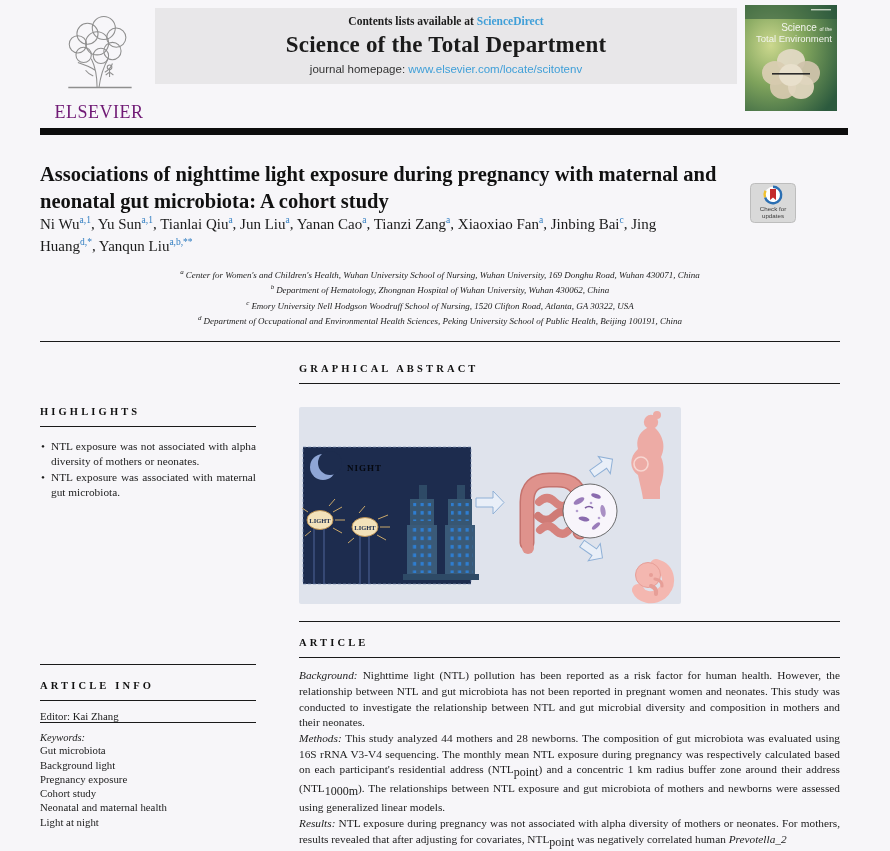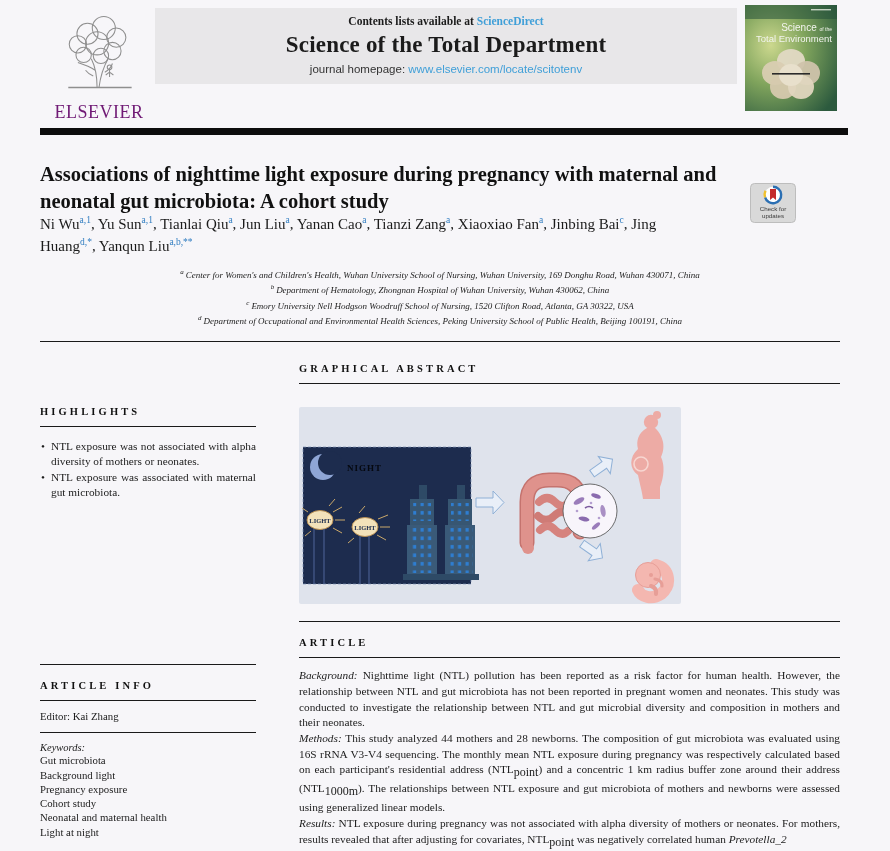--- a/index.html
+++ b/index.html
@@ -49,21 +49,21 @@
   
   .hl-list{ margin-top:12px; }
   .hl-item{ font-size:11.3px; line-height:1.33; text-align:justify;
             padding-left:11px; position:relative; margin-bottom:1px;}
   .hl-item::before{ content:"\2022"; position:absolute; left:1px; }
 
   
   .ga-img{ margin-top:23px; width:382px; height:197px; display:block; }
 
   
-  .ai-editor{ font-size:10.8px; margin-top:9px; padding-bottom:10px; border-bottom:1.3px solid #1a1a1a; }
+  .ai-editor{ font-size:10.8px; margin-top:9px; border-bottom:1.3px solid #1a1a1a; }
   .kw-label{ font-size:10.5px; font-style:italic; margin-top:9px; }
   .kw{ font-size:10.8px; line-height:1.32; }
 
   
   .ab-body{ margin-top:10px; font-size:11.3px; line-height:1.39; text-align:justify; }
   .ab-label{ font-style:italic; }
   .ab-body sub{ font-size:12px; }
   .it{ font-style:italic; }
 </style>
 </head>

